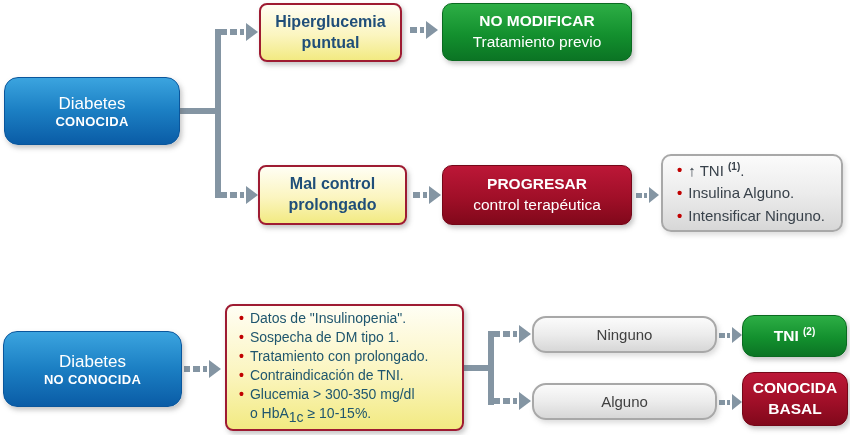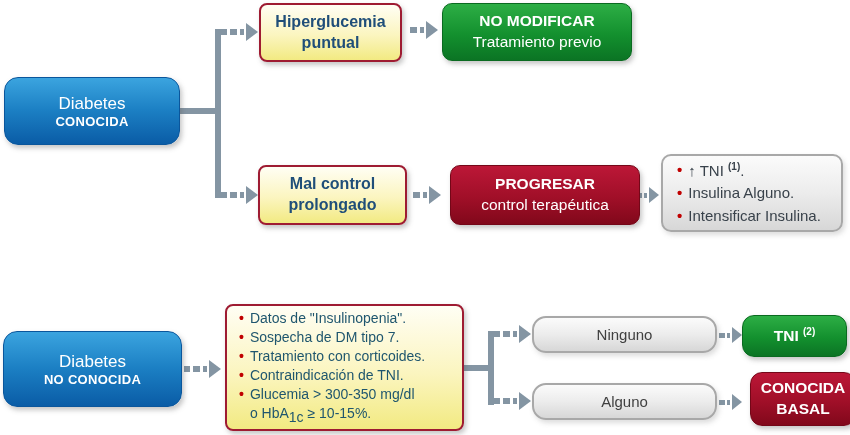--- a/index.html
+++ b/index.html
@@ -23,21 +23,21 @@
     background:linear-gradient(180deg,#FFFEF4 0%,#FBF5BF 55%,#F2EA82 100%);
     border:2px solid #9E1B32;border-radius:8px;color:#1F4E79;
     font-weight:bold;font-size:16px;line-height:1.3;
   }
   .node.green{
     background:linear-gradient(180deg,#2DAE45 0%,#13902E 55%,#0B7424 100%);
     border:1px solid #0a6a20;border-radius:10px;color:#ffffff;
   }
   .node.red{
     background:linear-gradient(180deg,#BC1737 0%,#A00F28 55%,#81081B 100%);
-    border:1px solid #740718;border-radius:10px;color:#ffffff;margin-left:8px;
+    border:1px solid #740718;border-radius:10px;color:#ffffff;
   }
   .node.gray{
     background:linear-gradient(180deg,#FBFBFB 0%,#ECECEC 50%,#D7D7D7 100%);
     border:2px solid #A8A8A8;border-radius:14px;color:#3F3F3F;font-size:15px;
     box-shadow:2px 3px 5px rgba(120,120,120,.25);
   }
   .nl-bold{font-weight:bold;font-size:15.5px;line-height:1.35;}
   .nl-reg{font-size:15.5px;line-height:1.35;}
   
   .listbox{align-items:flex-start;text-align:left;justify-content:center;}
@@ -160,41 +160,41 @@
     <div class="bullet-row">
       <span class="dot">•</span>
       <span><span>↑ TNI </span><sup class="sup">(1)</sup><span>.</span></span>
     </div>
     <div class="bullet-row">
       <span class="dot">•</span>
       <span>Insulina Alguno.</span>
     </div>
     <div class="bullet-row">
       <span class="dot">•</span>
-      <span>Intensificar Insulina.</span>
+      <span>Intensificar Ninguno.</span>
     </div>
   </div>
 
   <div class="node blue" style="left:3px;top:331px;width:179px;height:76px">
     <div class="nl1">Diabetes</div>
     <div class="nl2">NO CONOCIDA</div>
   </div>
 
   <div class="node yellow listbox crits" style="left:225px;top:304px;width:239px;height:127px;font-weight:normal">
     <div class="bullet-row">
       <span class="dot">•</span>
       <span>Datos de "Insulinopenia".</span>
     </div>
     <div class="bullet-row">
       <span class="dot">•</span>
-      <span>Sospecha de DM tipo 7.</span>
-    </div>
-    <div class="bullet-row">
-      <span class="dot">•</span>
-      <span>Tratamiento con corticoides.</span>
+      <span>Sospecha de DM tipo 1.</span>
+    </div>
+    <div class="bullet-row">
+      <span class="dot">•</span>
+      <span>Tratamiento con prolongado.</span>
     </div>
     <div class="bullet-row">
       <span class="dot">•</span>
       <span>Contraindicación de TNI.</span>
     </div>
     <div class="bullet-row">
       <span class="dot">•</span>
       <span><span>Glucemia &gt; 300-350 mg/dl</span><br><span>o HbA</span><sub class="sub">1c</sub><span> ≥ 10-15%.</span></span>
     </div>
   </div>

